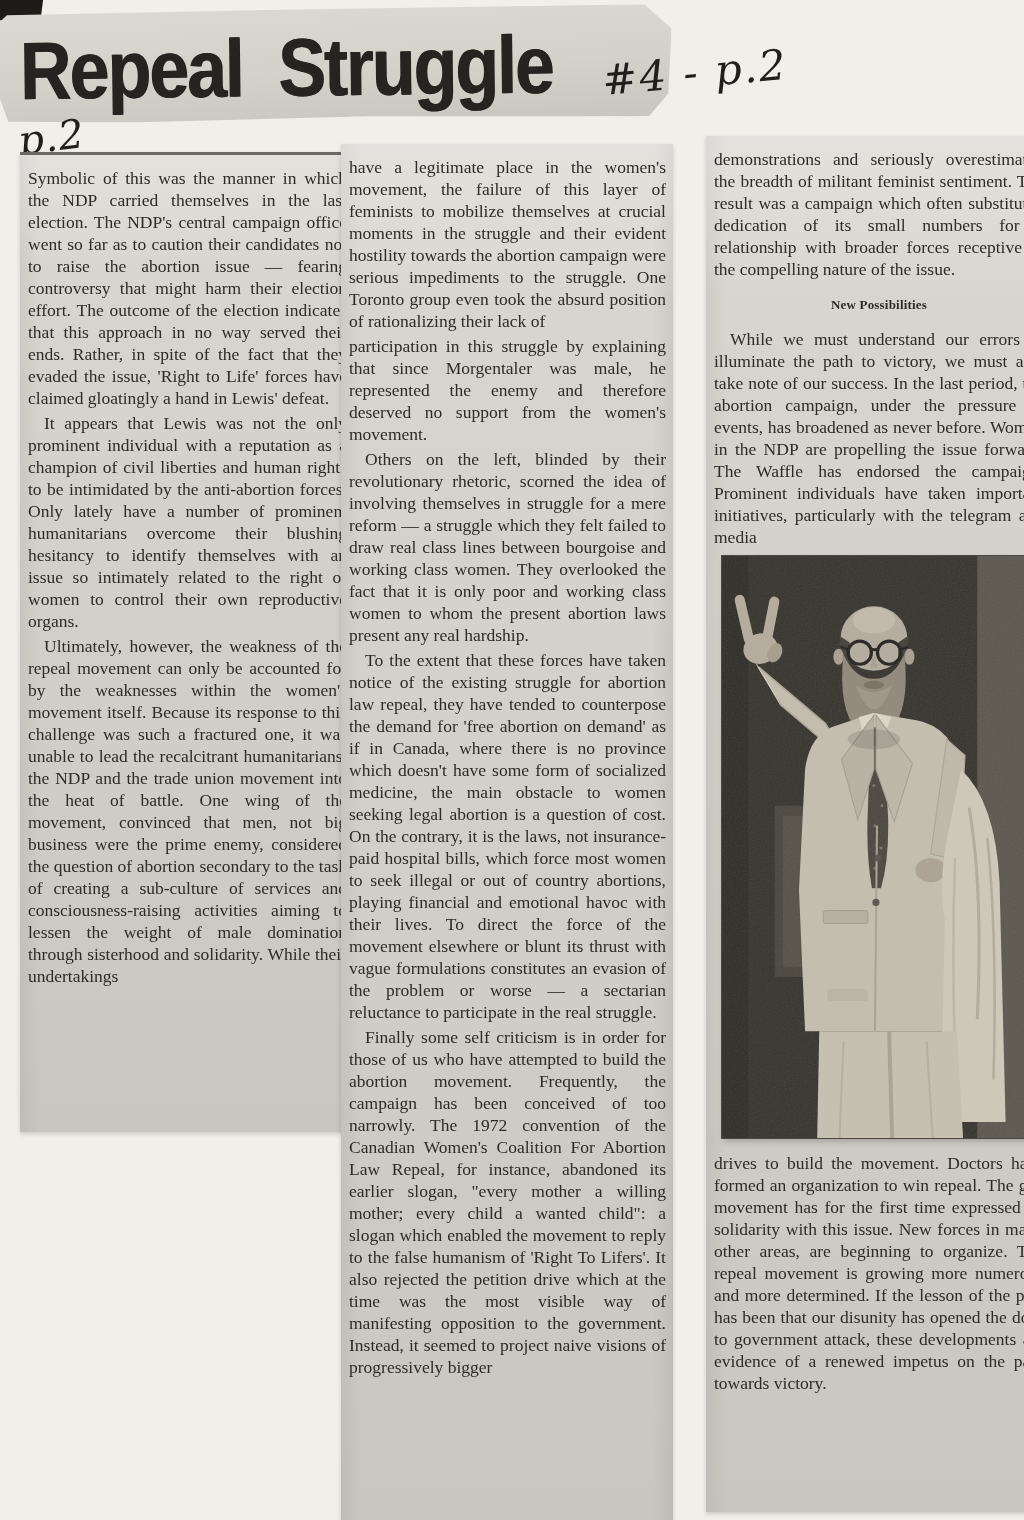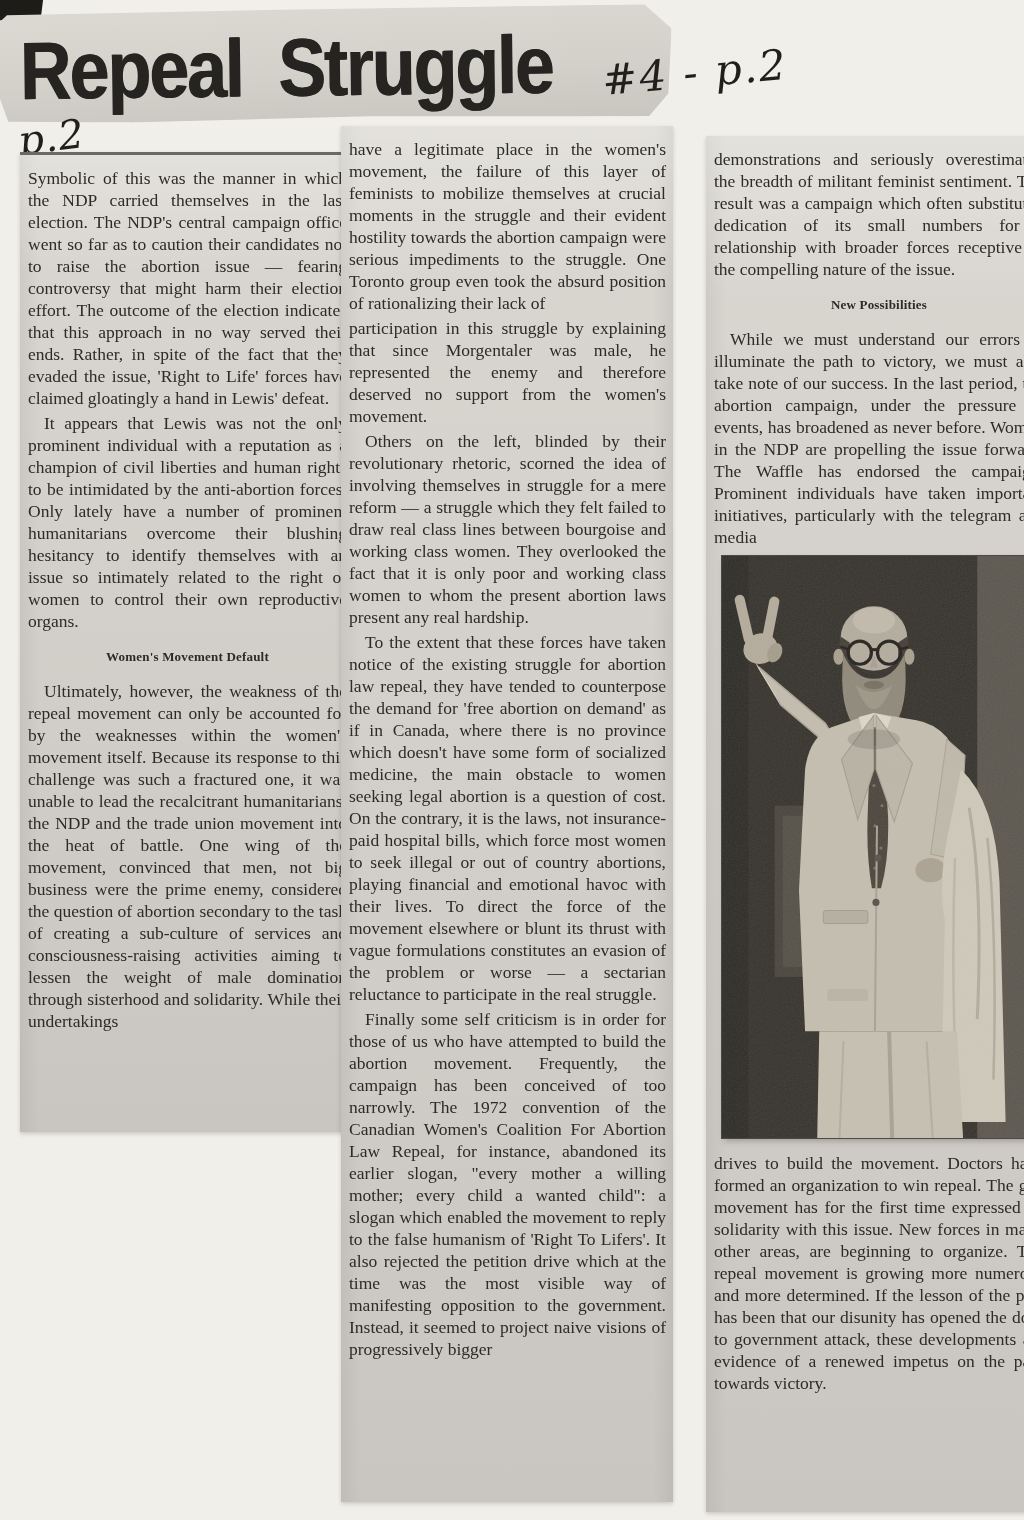--- a/index.html
+++ b/index.html
@@ -43,21 +43,21 @@
     background-color:#d8d5cf;
     background-image:linear-gradient(180deg,rgba(255,255,255,0.30) 0%,rgba(255,255,255,0) 12%,rgba(0,0,0,0.035) 60%,rgba(0,0,0,0.07) 100%),
                      linear-gradient(90deg,rgba(0,0,0,0.05) 0%,rgba(0,0,0,0) 6%,rgba(0,0,0,0) 94%,rgba(0,0,0,0.06) 100%);
     color:#2d2b27;
     font-size:17.5px;line-height:22px;text-align:justify;
     padding:12px 7px 10px 8px;
     hyphens:auto;
     box-shadow:0 2px 4px rgba(70,68,62,0.22);
   }
   .col1{left:20px;top:152px;width:334px;height:980px;border-top:3px solid #6b6963;}
-  .col2{left:341px;top:126px;width:332px;height:1376px;}
+  .col2{left:341px;top:144px;width:332px;height:1376px;}
   .col3{left:706px;top:136px;width:345px;height:1376px;}
   .para{margin:0 0 3px 0;}
   .para.indent{text-indent:16px;}
   .para.gap-top{margin-top:1px;}
   .col-heading{
     font-weight:bold;text-align:center;font-size:13px;
     margin:14px 0 12px 0;letter-spacing:0.2px;
   }
   
   .photo-frame{
@@ -75,21 +75,20 @@
 <div class="headline-strip">
   <div class="headline-text">Repeal Struggle</div>
 </div>
 
 <div class="hw hw-issue">#4 - p.2</div>
 <div class="hw hw-page">p.2</div>
 
 <div class="col col1">
   <p class="para">Symbolic of this was the manner in which the NDP carried themselves in the last election. The NDP's central campaign office went so far as to caution their candidates not to raise the abortion issue — fearing controversy that might harm their election effort. The outcome of the election indicates that this approach in no way served their ends. Rather, in spite of the fact that they evaded the issue, 'Right to Life' forces have claimed gloatingly a hand in Lewis' defeat.</p>
   <p class="para indent">It appears that Lewis was not the only prominent individual with a reputation as a champion of civil liberties and human rights to be intimidated by the anti-abortion forces. Only lately have a number of prominent humanitarians overcome their blushing hesitancy to identify themselves with an issue so intimately related to the right of women to control their own reproductive organs.</p>
-  <h3 class="col-heading">Women's Movement Default</h3>
   <p class="para indent">Ultimately, however, the weakness of the repeal movement can only be accounted for by the weaknesses within the women's movement itself. Because its response to this challenge was such a fractured one, it was unable to lead the recalcitrant humanitarians, the NDP and the trade union movement into the heat of battle. One wing of the movement, convinced that men, not big business were the prime enemy, considered the question of abortion secondary to the task of creating a sub-culture of services and consciousness-raising activities aiming to lessen the weight of male domination through sisterhood and solidarity. While their undertakings</p>
 </div>
 
 <div class="col col2">
   <p class="para">have a legitimate place in the women's movement, the failure of this layer of feminists to mobilize themselves at crucial moments in the struggle and their evident hostility towards the abortion campaign were serious impediments to the struggle. One Toronto group even took the absurd position of rationalizing their lack of</p>
   <p class="para gap-top">participation in this struggle by explaining that since Morgentaler was male, he represented the enemy and therefore deserved no support from the women's movement.</p>
   <p class="para indent">Others on the left, blinded by their revolutionary rhetoric, scorned the idea of involving themselves in struggle for a mere reform — a struggle which they felt failed to draw real class lines between bourgoise and working class women. They overlooked the fact that it is only poor and working class women to whom the present abortion laws present any real hardship.</p>
   <p class="para indent">To the extent that these forces have taken notice of the existing struggle for abortion law repeal, they have tended to counterpose the demand for 'free abortion on demand' as if in Canada, where there is no province which doesn't have some form of socialized medicine, the main obstacle to women seeking legal abortion is a question of cost. On the contrary, it is the laws, not insurance-paid hospital bills, which force most women to seek illegal or out of country abortions, playing financial and emotional havoc with their lives. To direct the force of the movement elsewhere or blunt its thrust with vague formulations constitutes an evasion of the problem or worse — a sectarian reluctance to participate in the real struggle.</p>
   <p class="para indent">Finally some self criticism is in order for those of us who have attempted to build the abortion movement. Frequently, the campaign has been conceived of too narrowly. The 1972 convention of the Canadian Women's Coalition For Abortion Law Repeal, for instance, abandoned its earlier slogan, "every mother a willing mother; every child a wanted child": a slogan which enabled the movement to reply to the false humanism of 'Right To Lifers'. It also rejected the petition drive which at the time was the most visible way of manifesting opposition to the government. Instead, it seemed to project naive visions of progressively bigger</p>
 </div>

